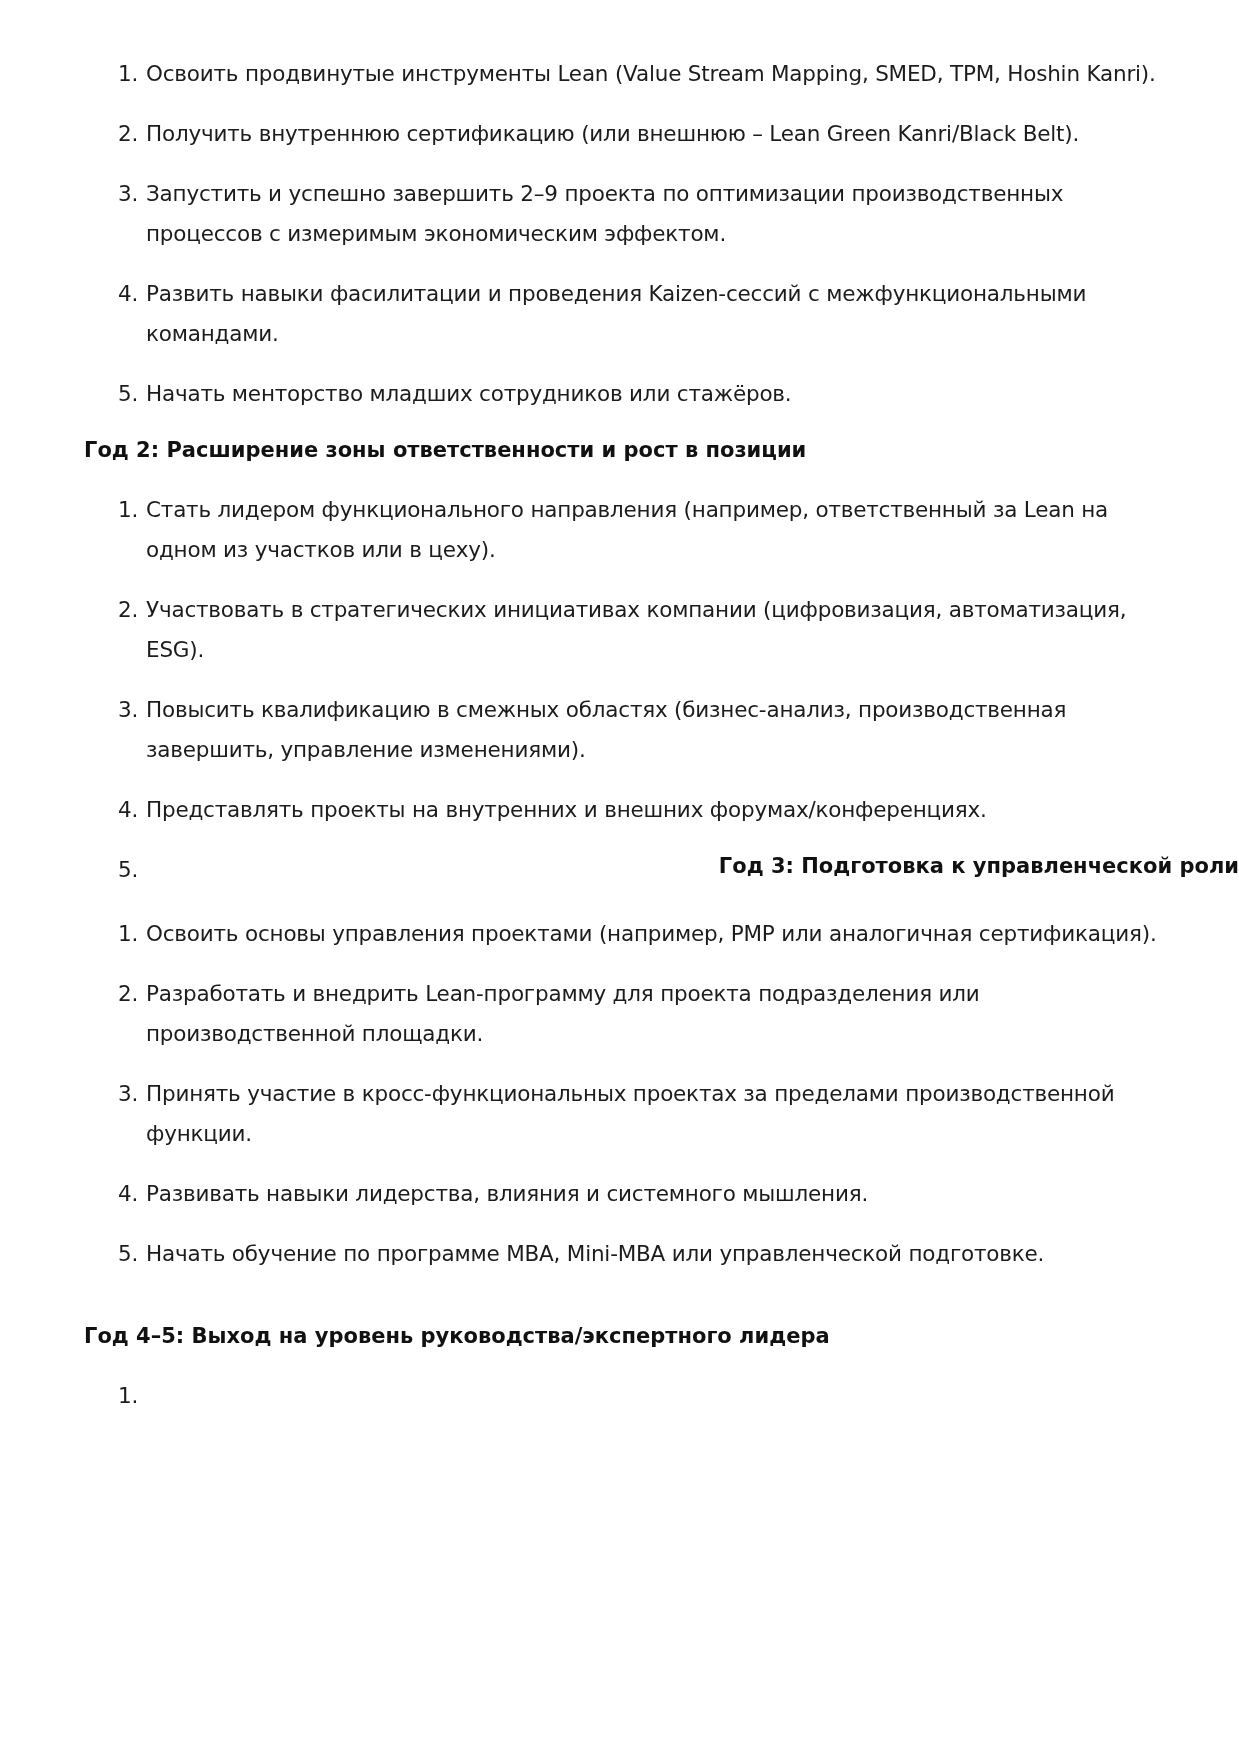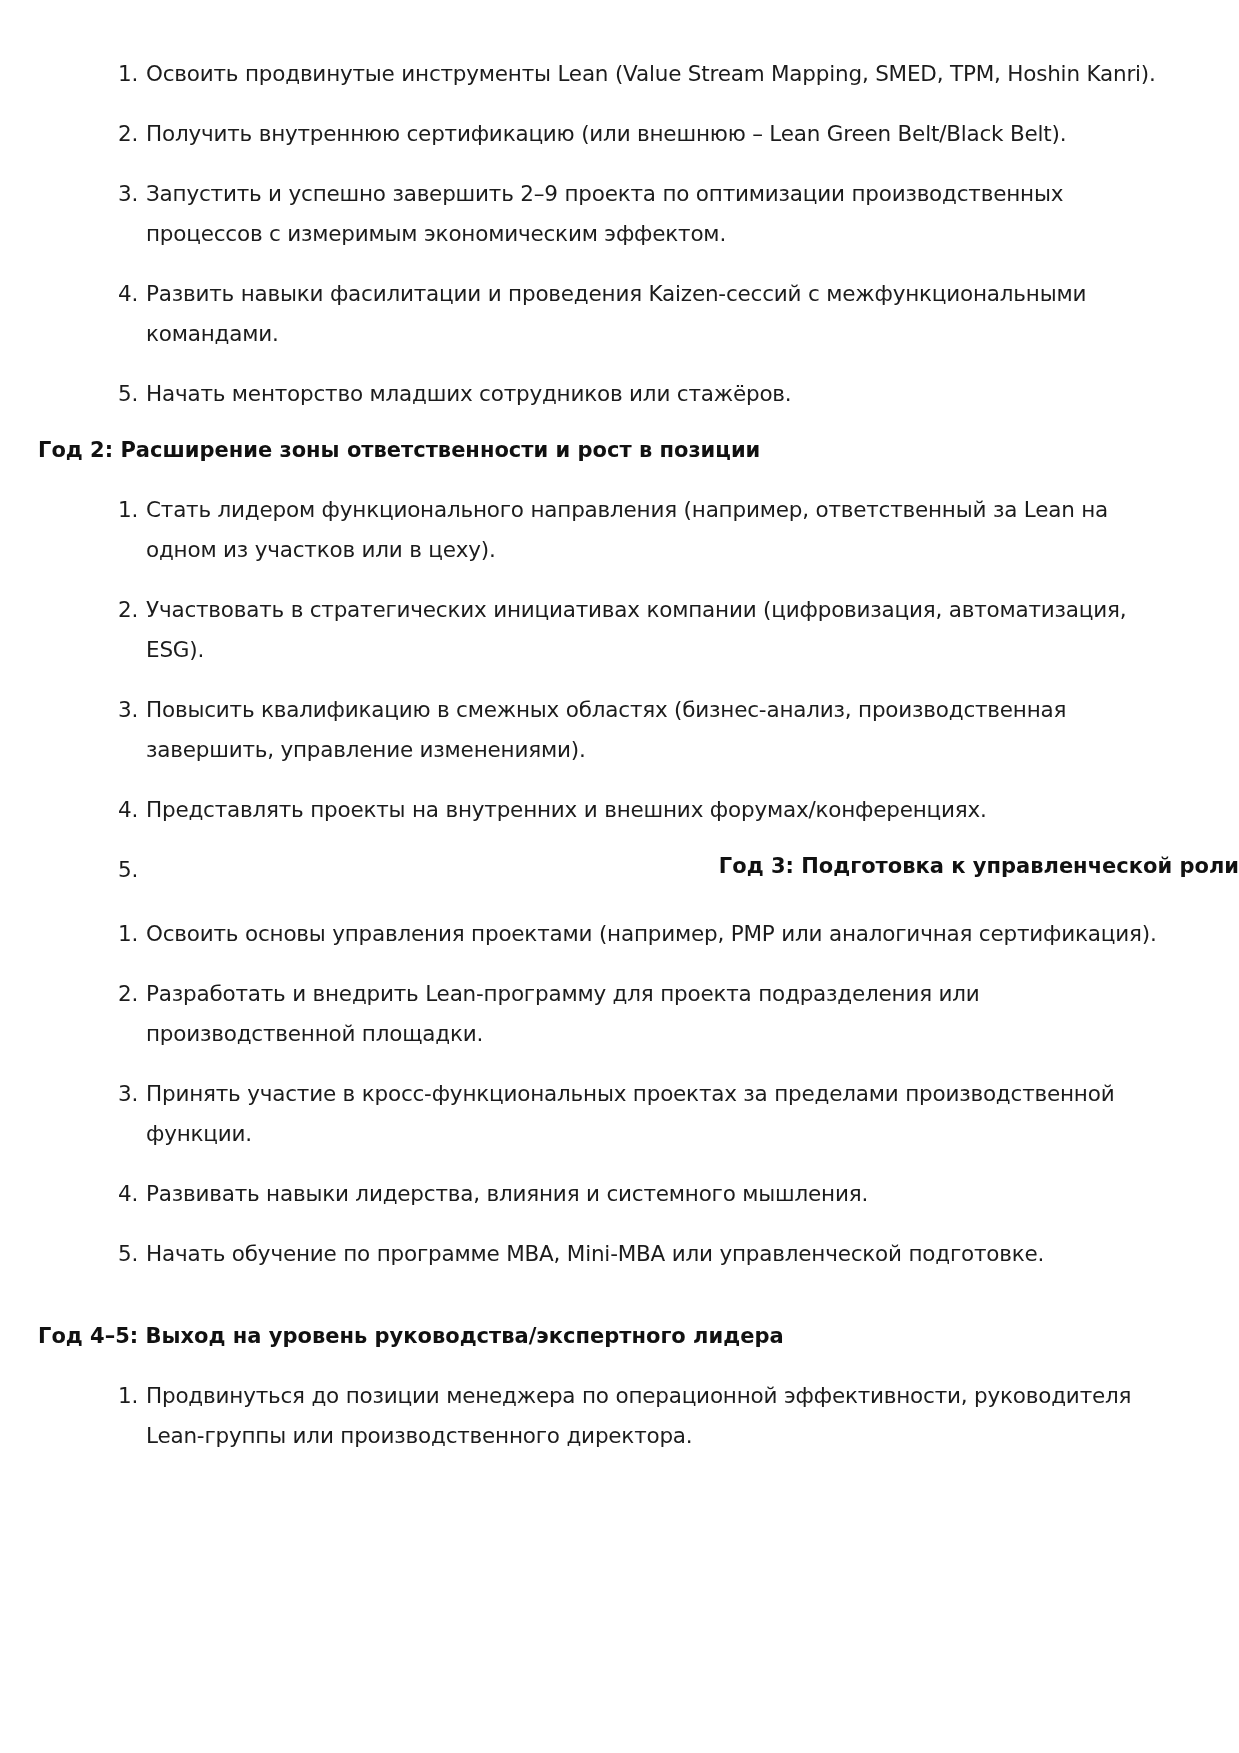--- a/index.html
+++ b/index.html
@@ -13,21 +13,21 @@
       overflow: hidden;
       font-family: "DejaVu Sans", "Liberation Sans", sans-serif;
       color: #1a1a1a;
     }
     .page {
       position: relative;
       padding: 54px 0 0 0;
     }
     .section-heading {
       margin: 0;
-      padding-left: 38px;
+      padding-left: 84px;
       font-size: 21px;
       font-weight: bold;
       line-height: 28px;
       color: #111111;
     }
     ol.goal-list {
       list-style: none;
       margin: 0;
       padding: 0;
     }
@@ -54,21 +54,21 @@
 
 <div class="page">
 
   <ol class="goal-list" style="margin-bottom:22px;">
     <li class="gap-item">
       <span class="num">1.</span>
       <span>Освоить продвинутые инструменты Lean (Value Stream Mapping, SMED, TPM, Hoshin Kanri).</span>
     </li>
     <li class="gap-item">
       <span class="num">2.</span>
-      <span>Получить внутреннюю сертификацию (или внешнюю – Lean Green Belt/Black Belt).</span>
+      <span>Получить внутреннюю сертификацию (или внешнюю – Lean Green Kanri/Black Belt).</span>
     </li>
     <li class="gap-item">
       <span class="num">3.</span>
       <span>Запустить и успешно завершить 2–9 проекта по оптимизации производственных процессов с измеримым экономическим эффектом.</span>
     </li>
     <li class="gap-item">
       <span class="num">4.</span>
       <span>Развить навыки фасилитации и проведения Kaizen-сессий с межфункциональными командами.</span>
     </li>
     <li>
@@ -121,17 +121,16 @@
     <li>
       <span class="num">5.</span>
       <span>Начать обучение по программе MBA, Mini-MBA или управленческой подготовке.</span>
     </li>
   </ol>
 
   <h3 class="section-heading" style="margin-bottom:26px;margin-top:48px;">Год 4–5: Выход на уровень руководства/экспертного лидера</h3>
   <ol class="goal-list">
     <li>
       <span class="num">1.</span>
-      <span>Продвинуться до позиции менеджера по операционной эффективности, руководителя Lean-группы или производственного директора.</span>
     </li>
   </ol>
 
 </div>
 
 </body></html>

